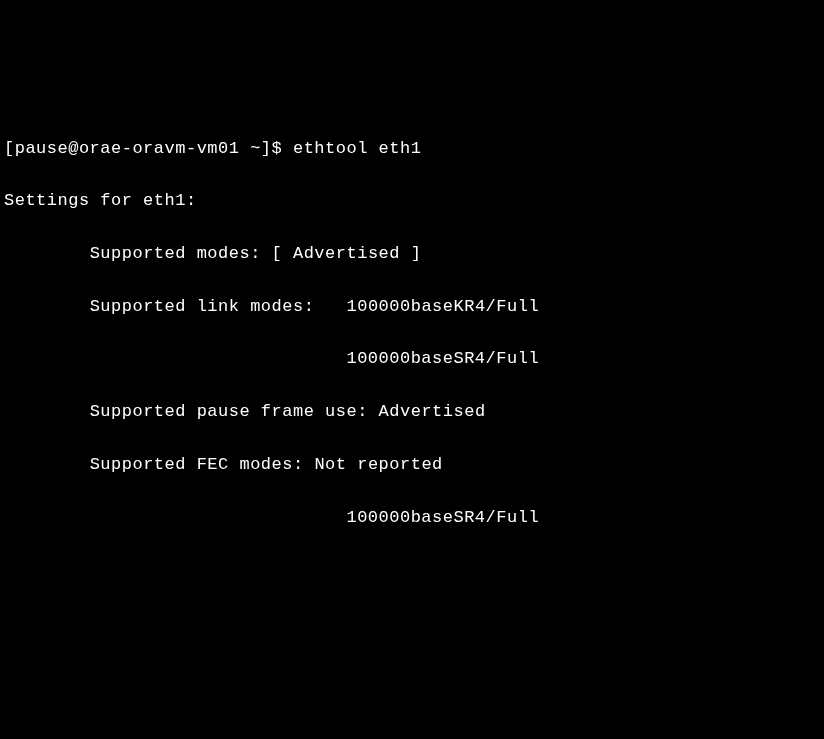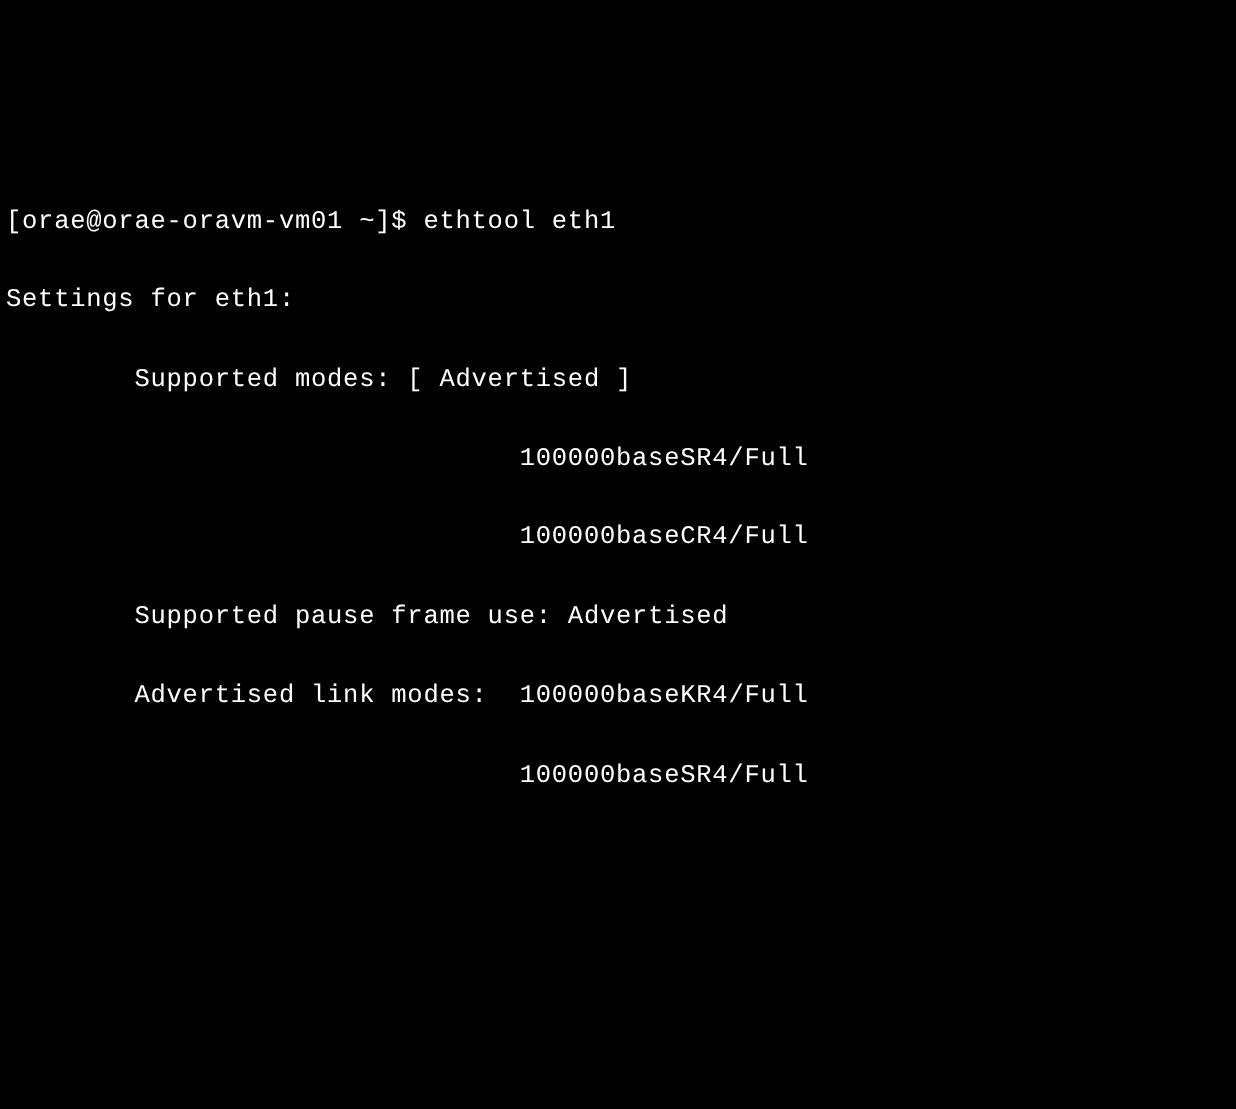--- a/index.html
+++ b/index.html
@@ -16,27 +16,27 @@
     .line {
       white-space: pre;
     }
   </style>
 </head>
 <body>
 
 
 
 <div>
-<div class="line"><span>[orae@orae-oravm-vm01 ~]$ </span><span>ethtool eth1</span></div>
+<div class="line"><span>[pause@orae-oravm-vm01 ~]$ </span><span>ethtool eth1</span></div>
 <div class="line"><span>Settings for eth1:</span></div>
 <div class="line">        <span>Supported modes:</span> <span>[ Advertised ]</span></div>
+<div class="line">        <span>Supported link modes:</span>   <span>100000baseKR4/Full</span></div>
 <div class="line">                                <span>100000baseSR4/Full</span></div>
-<div class="line">                                <span>100000baseCR4/Full</span></div>
 <div class="line">        <span>Supported pause frame use:</span> <span>Advertised</span></div>
-<div class="line">        <span>Advertised link modes:</span>  <span>100000baseKR4/Full</span></div>
+<div class="line">        <span>Supported FEC modes:</span> <span>Not reported</span></div>
 <div class="line">                                <span>100000baseSR4/Full</span></div>
 
 
 
 
 
 
 
 
 

